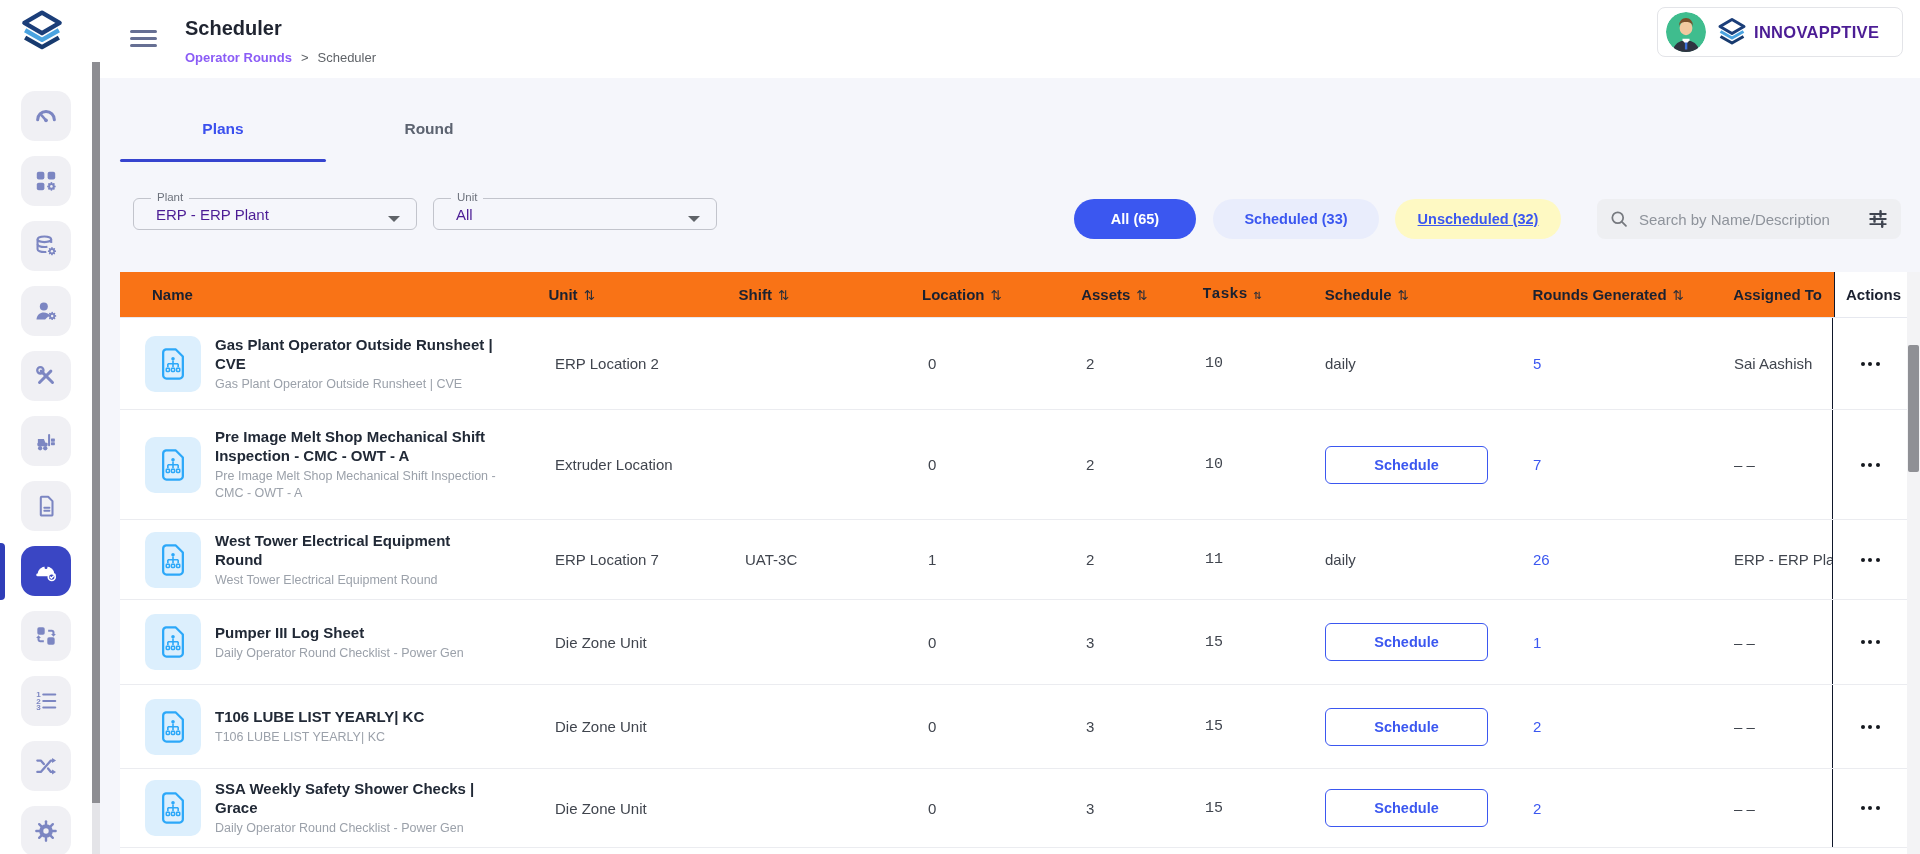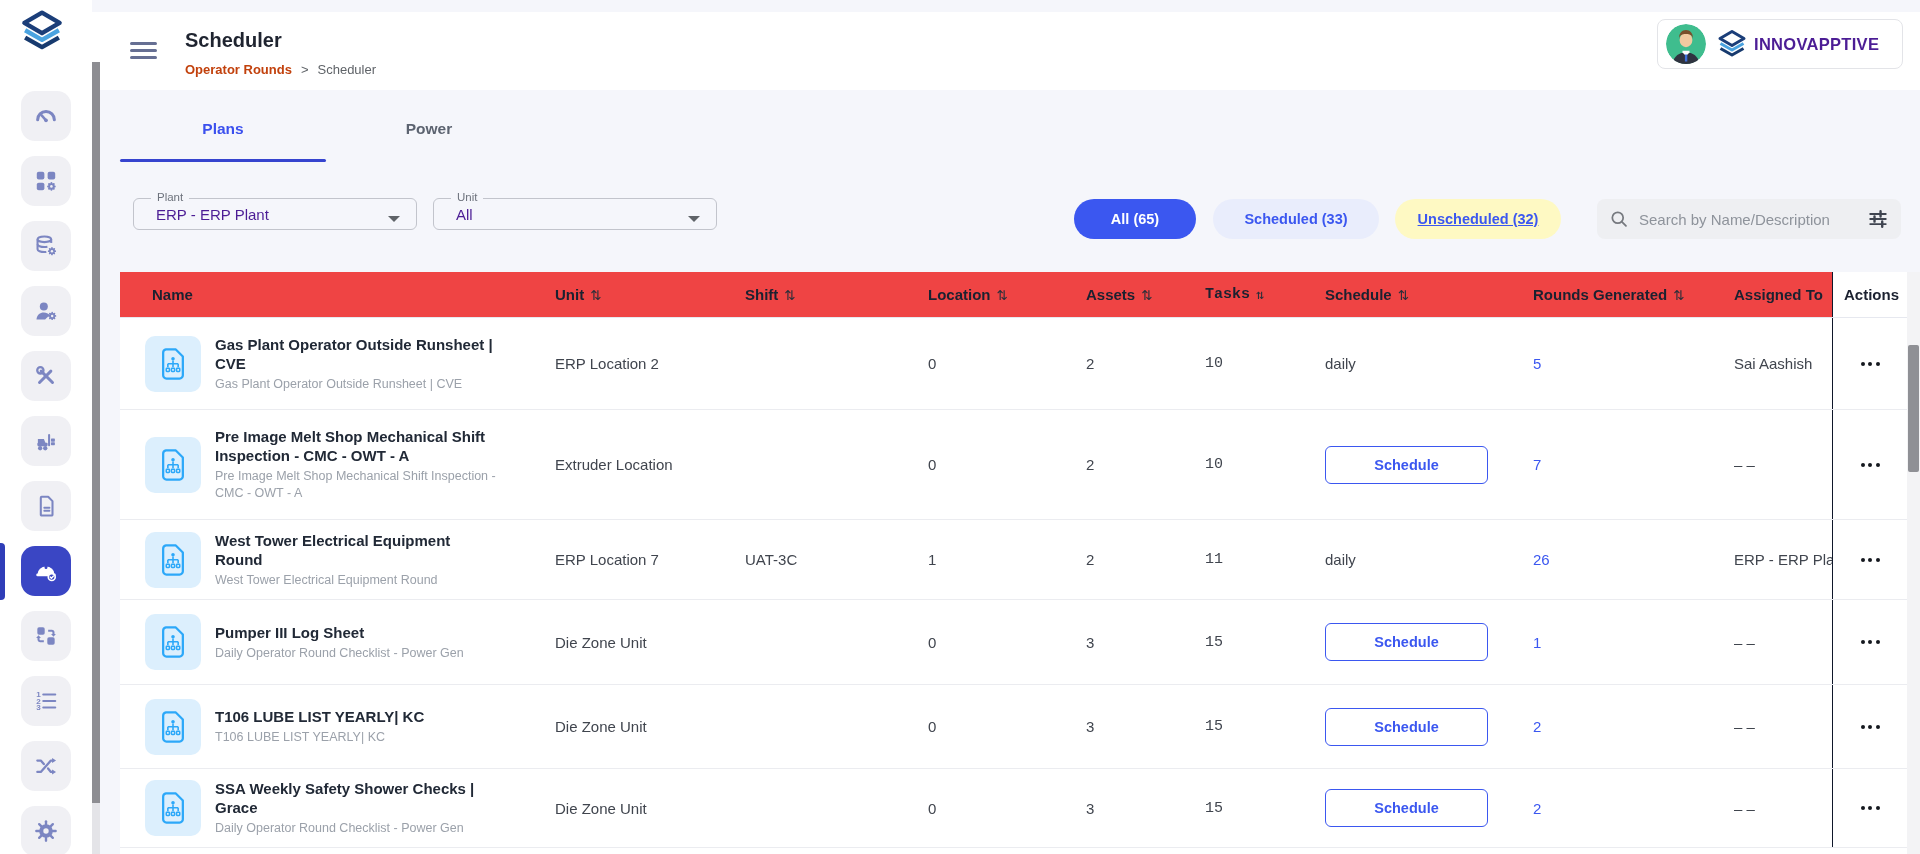--- a/index.html
+++ b/index.html
@@ -1,26 +1,26 @@
 <!DOCTYPE html>
 <html><head>
 <meta charset="utf-8">
 <style>
   * { margin:0; padding:0; box-sizing:border-box; }
   html,body { background:#e9eaee; }
   body { font-family:"Liberation Sans", sans-serif; }
   .app { position:relative; width:1920px; height:854px; background:#f5f6fb; overflow:hidden; }
 
   
-  .topbar { position:absolute; left:92px; top:12px; width:1828px; height:78px; background:#fff;text-align:right; }
+  .topbar { position:absolute; left:92px; top:0; width:1828px; height:78px; background:#fff;text-align:right; }
   .hamburger { position:absolute; left:38px; top:30px; width:27px; height:17px; display:flex; flex-direction:column; justify-content:space-between; cursor:pointer; }
   .hamburger span { display:block; height:2.6px; border-radius:2px; background:#666f93; }
   .page-title { position:absolute; left:93px; top:17px; font-size:20px; font-weight:700; color:#1f2430; }
   .breadcrumb { position:absolute; left:93px; top:50px; font-size:13px; display:flex; gap:9px; align-items:center; }
-  .bc-parent { color:#c2410c; font-weight:600; cursor:pointer; }
+  .bc-parent { color:#8b5cf6; font-weight:600; cursor:pointer; }
   .bc-sep, .bc-current { color:#5f6368; }
   .profile { position:absolute; right:17px; top:7px; width:246px; height:50px; border:1px solid #e3e4e8; border-radius:8px; background:#fff; display:flex; align-items:center; padding:0 10px 0 8px; gap:11px; }
   .avatar { width:40px; height:40px; border-radius:50%; overflow:hidden; flex:none; cursor:pointer; }
   .brand { display:flex; align-items:center; gap:7px; }
   .brand-name { font-size:16.5px; font-weight:800; color:#4c1d95; letter-spacing:.3px; }
 
   
   .sidebar { position:absolute; left:0; top:0; width:92px; height:854px; background:#fff; z-index:5; }
   .logo { position:absolute; left:20px; top:9px; width:44px; height:44px; }
   .nav { position:absolute; top:91px; left:0; width:92px; display:flex; flex-direction:column; align-items:center; gap:15px; }
@@ -48,21 +48,21 @@
   .chip-all     { left:1074px; width:122px; background:#3b57f0; color:#fff; }
   .chip-sched   { left:1213px; width:166px; background:#e9edfc; color:#3b57f0; }
   .chip-unsched { left:1395px; width:166px; background:#fef9c3; color:#3b57f0;text-decoration:underline; }
   .search { position:absolute; left:1597px; top:199px; width:304px; height:40px; background:#eeeff2; border-radius:8px; display:flex; align-items:center; padding:0 12px; gap:9px; }
   .search input { flex:1; border:none; background:transparent; outline:none; font-size:15px; color:#3c4043; font-family:inherit; min-width:0; }
   .search input::placeholder { color:#8e939b; }
   .search svg { flex:none; }
 
   
   .table { position:absolute; left:120px; top:272px; width:1787px; height:582px; background:#fff; }
-  .thead { display:flex; height:46px; background:#ef4444; border-bottom:1px solid #e6e8ef; }
+  .thead { display:flex; height:46px; background:#f97316; border-bottom:1px solid #e6e8ef;gap:6px; }
   .th { display:flex; align-items:center; gap:6px; font-size:15px; font-weight:700; color:#1b2130; }
   .sort { font-size:13.5px; color:#2a2f3a; font-weight:400; }
   .tr { display:flex; border-bottom:1px solid #ebecf0; background:#fff; }
   .td { display:flex; align-items:center; font-size:15px; color:#40454e; }
   .w-name  { width:425px; padding-left:25px; }
   .th.w-name { padding-left:32px; }
   .w-unit  { width:195px; padding-left:10px; }
   .w-shift { width:180px; padding-left:5px; }
   .w-loc   { width:160px; padding-left:8px; }
   .w-assets{ width:120px; padding-left:6px; }
@@ -290,21 +290,21 @@
       </div>
 
     </div>
   </div>
   <div class="side-scroll-track">
     <div class="side-scroll-thumb"></div>
   </div>
 
   <div class="tabs">
     <div class="tab active">Plans</div>
-    <div class="tab">Power</div>
+    <div class="tab">Round</div>
   </div>
 
   <div class="field field-plant">
     <span class="field-label">Plant</span>
     <span class="field-value">ERP - ERP Plant</span>
     <span class="chev"></span>
   </div>
   <div class="field field-unit">
     <span class="field-label">Unit</span>
     <span class="field-value">All</span>

